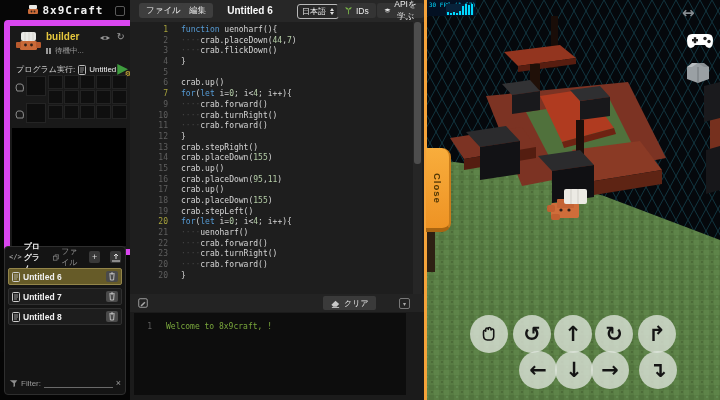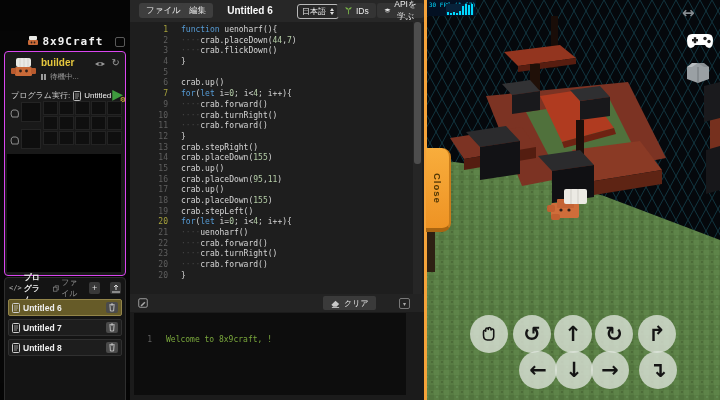--- a/index.html
+++ b/index.html
@@ -1,23 +1,23 @@
 <!DOCTYPE html>
 <html><head>
 <meta charset="utf-8">
 <style>
   html,body{margin:0;padding:0;background:#000;}
   body{width:720px;height:400px;overflow:hidden;font-family:"Liberation Sans",sans-serif;-webkit-font-smoothing:antialiased;}
   .app{position:relative;width:720px;height:400px;background:#050505;}
   
-  .sidebar{position:absolute;left:0;top:0;width:130px;height:352px;background:#060606;margin-top:31px;}
+  .sidebar{position:absolute;left:0;top:0;width:130px;height:352px;background:#060606;}
   .logo-row{position:relative;height:20px;display:flex;align-items:center;justify-content:center;gap:4px;}
   .logo-text{color:#f2f2f2;font-family:"DejaVu Sans Mono",monospace;font-weight:bold;font-size:11px;letter-spacing:1px;}
   .win-btn{position:absolute;right:5px;top:6px;width:8px;height:8px;border:1px solid #5a5a5a;border-radius:2px;}
-  .card{position:absolute;left:4px;top:20px;width:120px;height:223px;background:#191919;border:1px solid #d946ef;border-radius:4px;}
+  .card{position:absolute;left:4px;top:20px;width:120px;height:223px;background:#191919;border:6px solid #d946ef;border-radius:4px;}
   .avatar{position:absolute;left:5px;top:5px;}
   .rname{position:absolute;left:36px;top:5px;font-size:10px;font-weight:bold;color:#e6c83e;}
   .icon-eye{position:absolute;right:19px;top:8px;}
   .icon-refresh{position:absolute;right:5px;top:5px;color:#9a9a9a;font-size:10px;font-family:"DejaVu Sans",sans-serif;}
   .status{position:absolute;left:36px;top:20px;display:flex;align-items:center;gap:3px;color:#9a9a9a;font-size:7.5px;}
   .pbar{display:inline-block;width:2px;height:6px;background:#9a9a9a;margin-right:1px;}
   .runrow{position:absolute;left:6px;top:38px;display:flex;align-items:center;gap:3px;font-size:8px;color:#cfcfcf;width:112px;}
   .runrow .rv{color:#f0f0f0;}
   .play{position:absolute;right:0px;top:-4px;color:#3e9c3e;font-size:14px;font-family:"DejaVu Sans",sans-serif;cursor:pointer;}
   .gear{position:absolute;right:-3px;bottom:-2px;font-size:7px;color:#e8c53c;}
@@ -62,21 +62,21 @@
   .kw{color:#569cd6;font-weight:normal;font-style:normal;}
   .num{color:#b5cea8;font-style:normal;}
   .ind{color:#454545;font-style:normal;}
   .sbar{position:absolute;right:2px;top:0;width:9px;height:272px;background:#262626;}
   .sthumb{position:absolute;left:1px;top:0;width:7px;height:142px;background:#4d4d4d;border-radius:3px;}
   .loghead{position:absolute;left:0;top:294px;width:294px;height:18px;background:#232323;display:flex;align-items:center;gap:4px;padding:0 0 0 8px;box-sizing:border-box;}
   .logttl{color:#dadada;font-size:11px;font-weight:normal;margin-top:39px;}
   .clearbtn{position:absolute;left:193px;top:2px;height:14px;background:#3a3a3a;border:none;border-radius:2px;color:#e5e5e5;font-size:8px;display:flex;align-items:center;gap:3px;padding:0 7px;cursor:pointer;font-family:"Liberation Sans",sans-serif;}
   .lcol{position:absolute;right:14px;top:4px;width:9px;height:9px;border:1px solid #787878;border-radius:2px;display:flex;align-items:center;justify-content:center;color:#aaa;font-size:6px;cursor:pointer;}
   .logbody{position:absolute;left:4px;top:313px;width:272px;height:82px;background:#0d0d0d;font-family:"DejaVu Sans Mono",monospace;font-size:8px;}
-  .ll{height:11px;line-height:11px;padding-top:21px;}
+  .ll{height:11px;line-height:11px;padding-top:8px;}
   .ll .g{display:inline-block;width:18px;text-align:right;padding-right:14px;color:#5f5f5f;}
   .ll .t{color:#7aa83c;}
   
   .game{position:absolute;left:424px;top:0;width:296px;height:400px;overflow:hidden;background:#05080c;cursor:grab;}
   .scene{position:absolute;left:0;top:0;}
   .strip{position:absolute;left:0;top:0;width:3px;height:400px;background:#f5a33a;z-index:4;}
   .fps{position:absolute;left:3px;top:0;width:49px;height:16px;background:#031022;z-index:3;overflow:hidden;}
   .fps .ft{position:absolute;left:2px;top:1px;color:#00d9ff;font-size:6px;font-family:"DejaVu Sans Mono",monospace;white-space:nowrap;}
   .fbars{position:absolute;right:2px;bottom:1px;height:11px;display:flex;align-items:flex-end;gap:1px;background:#07223a;padding:0 1px;}
   .fbars i{display:block;width:2px;background:#00d9ff;}

